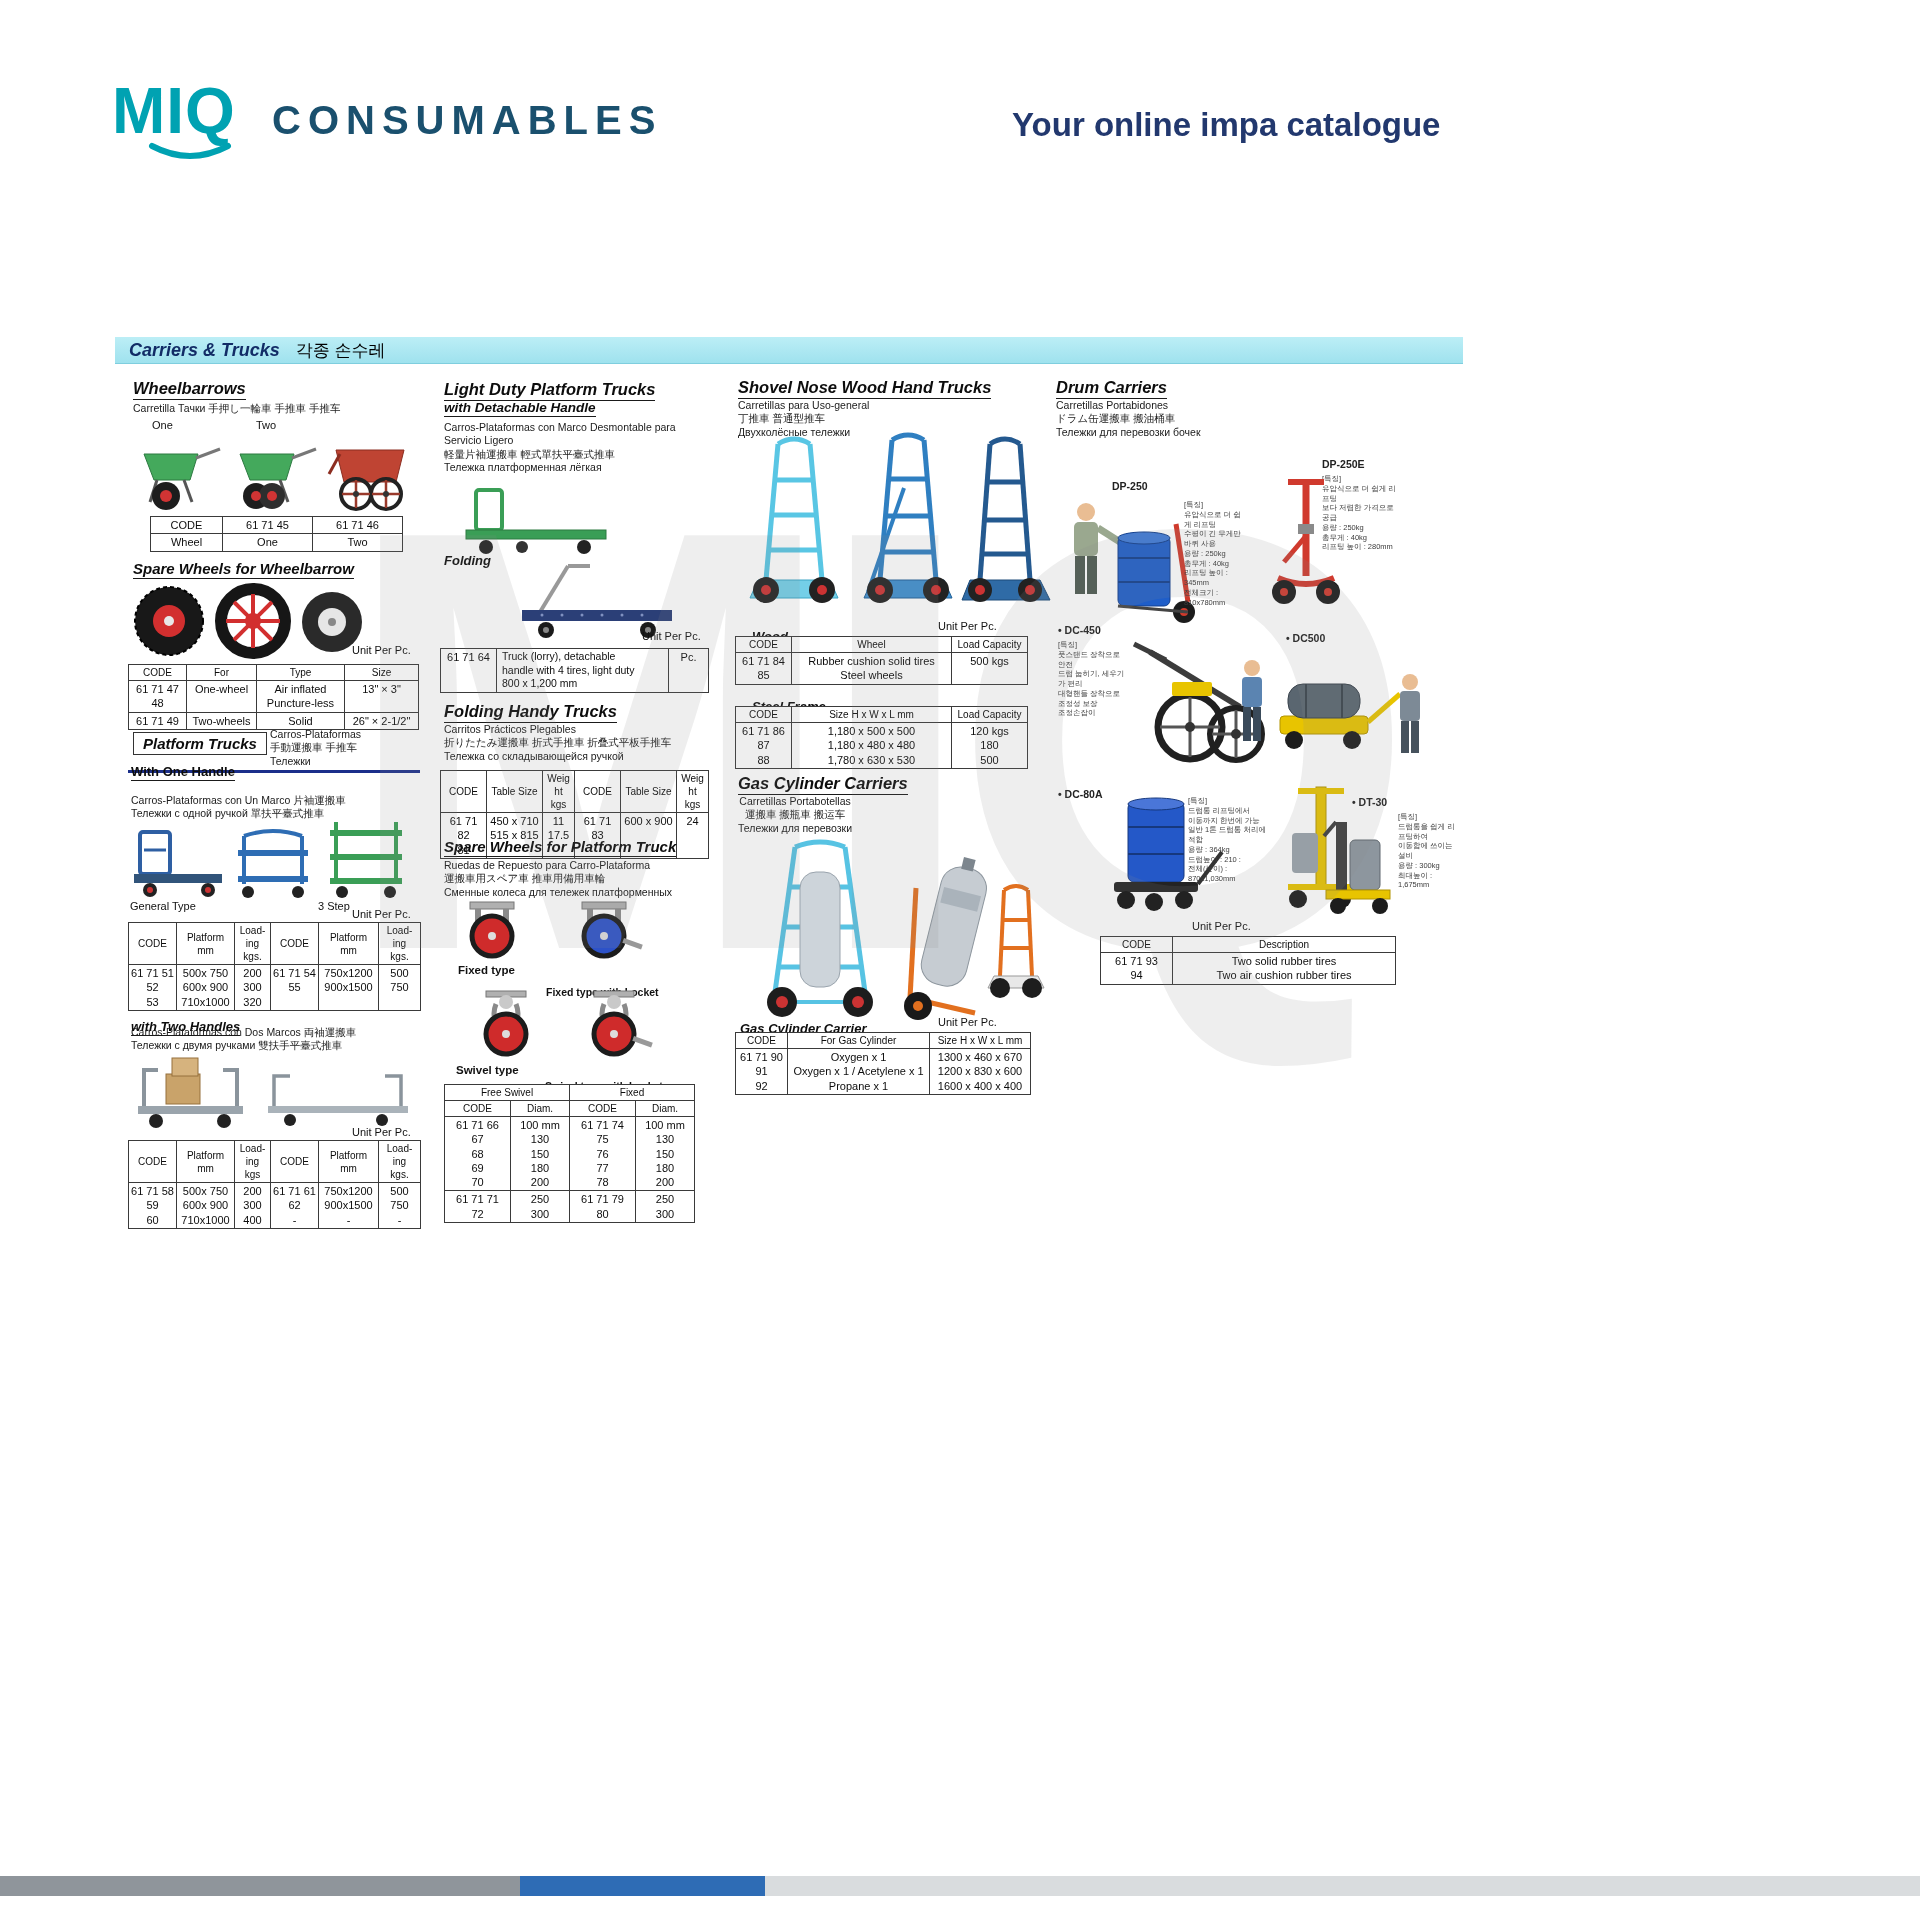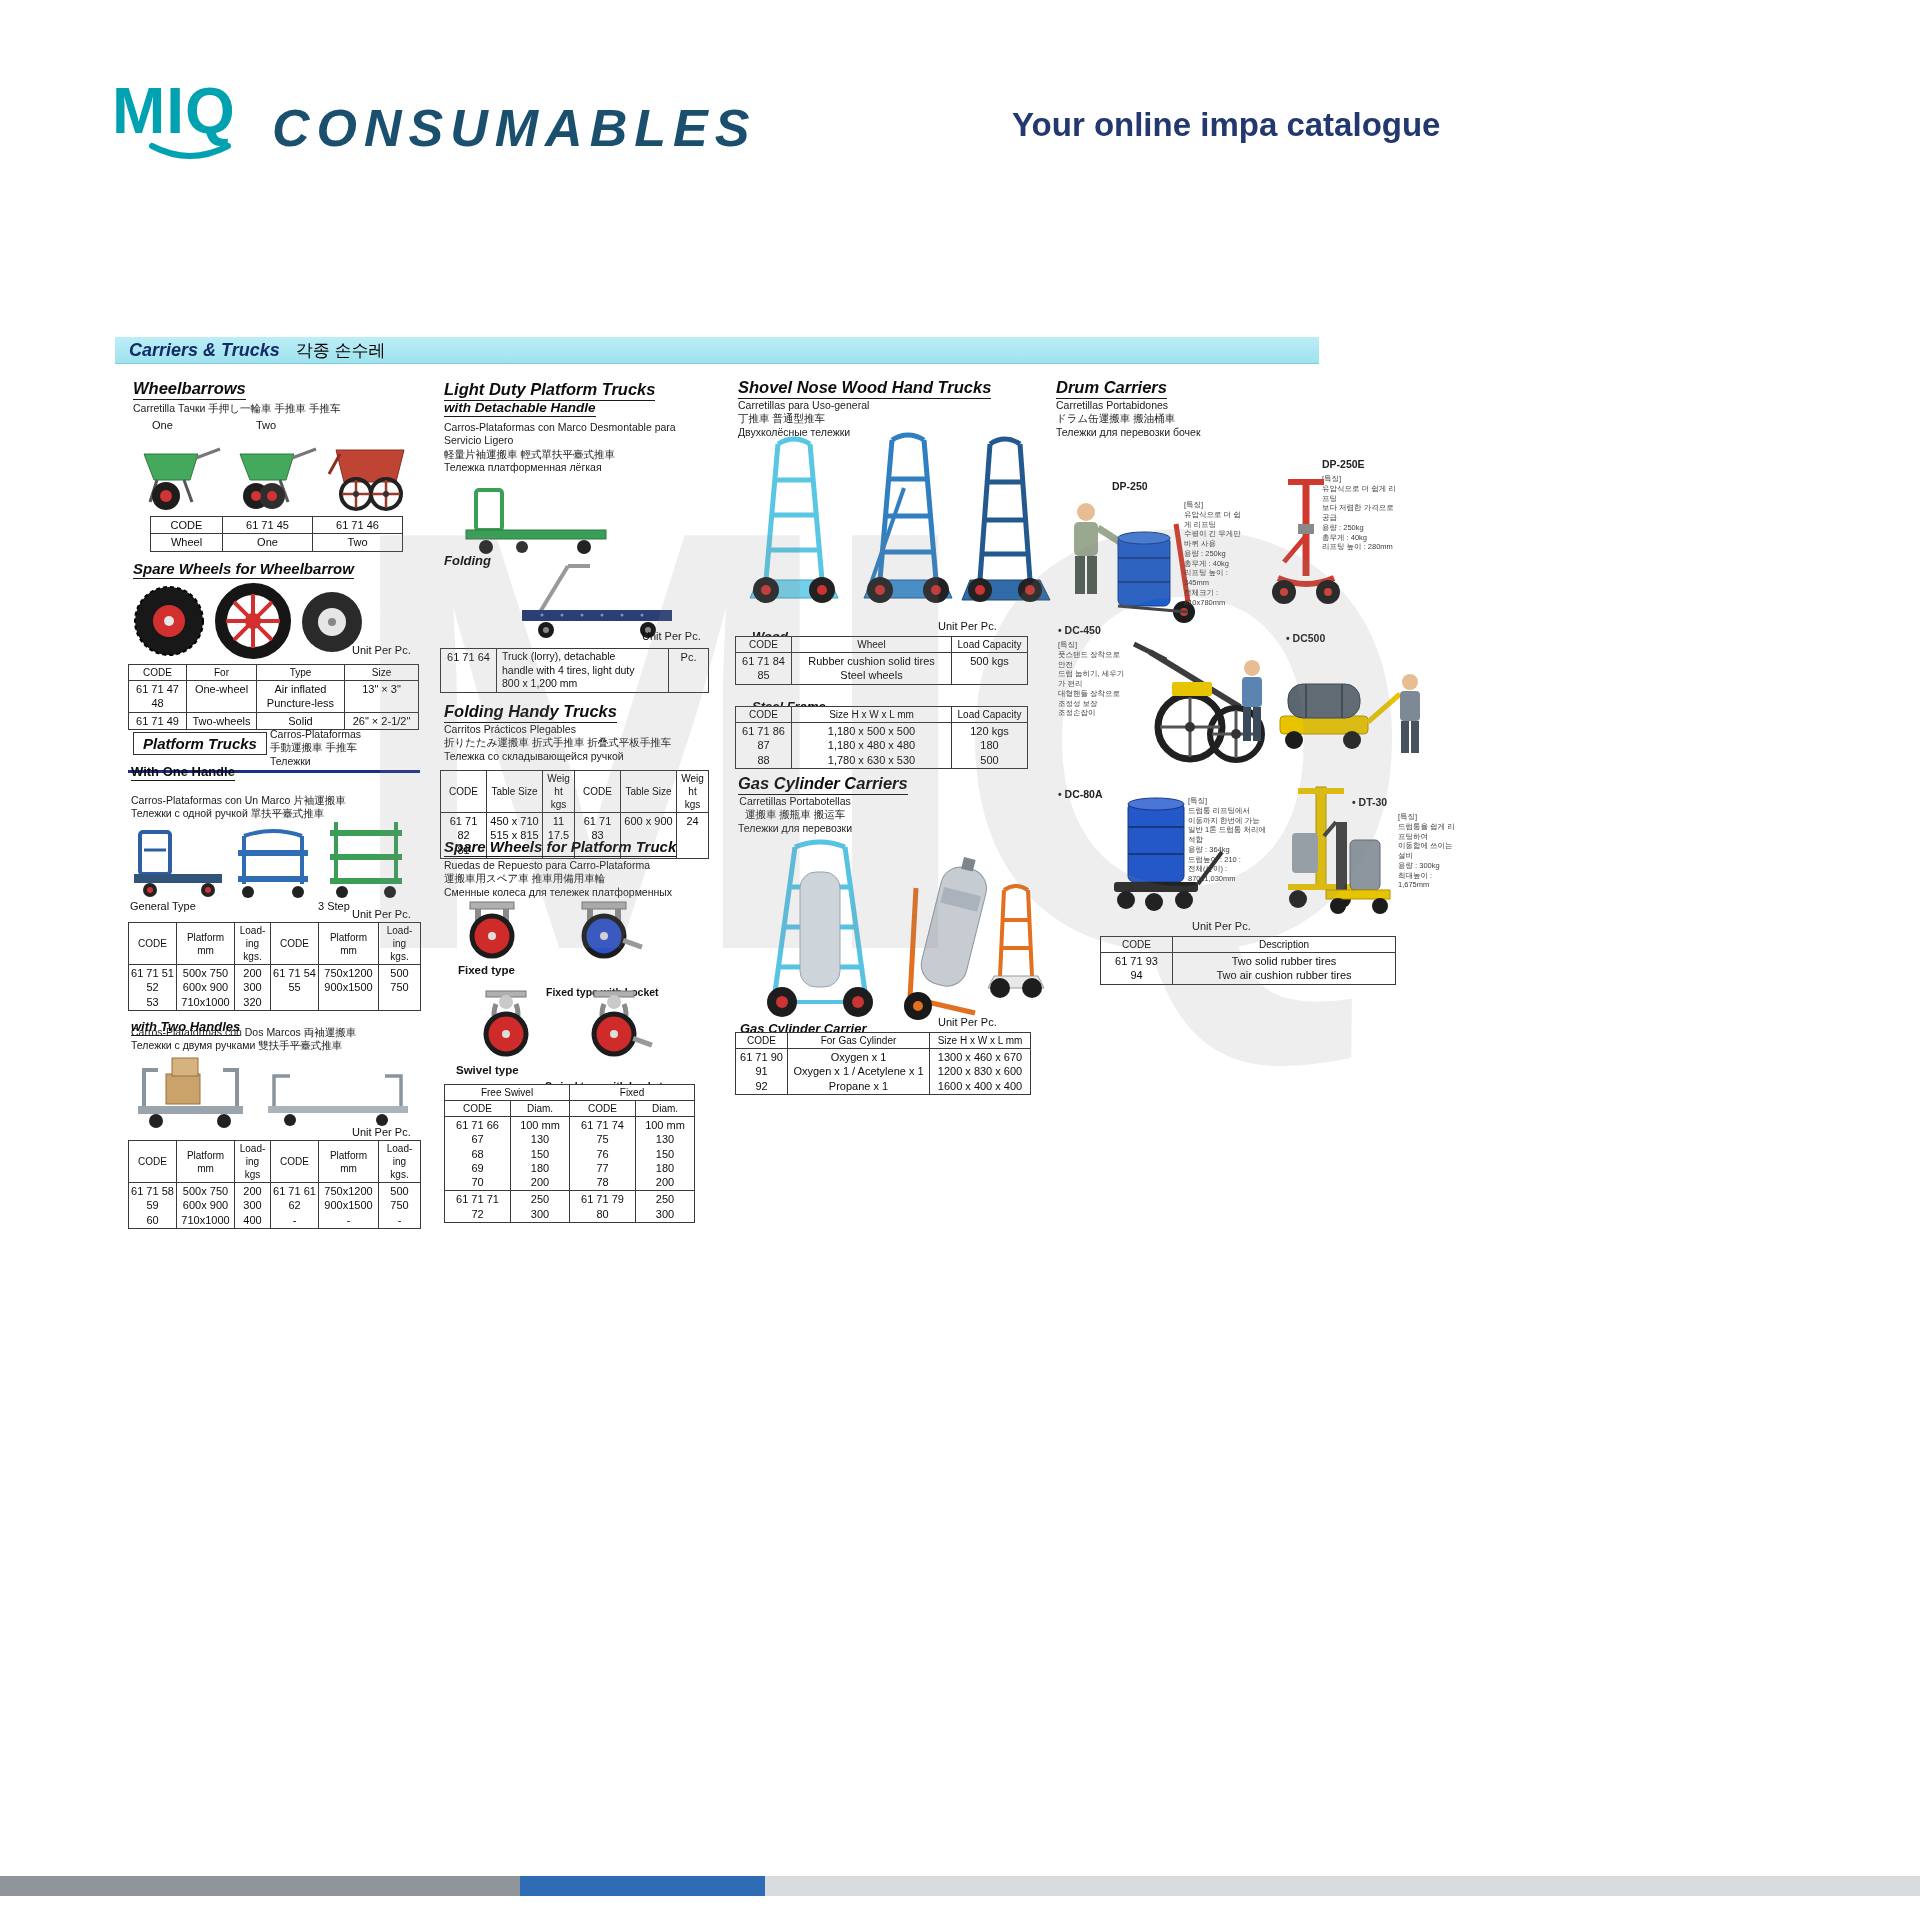--- a/index.html
+++ b/index.html
@@ -12,21 +12,21 @@
   .t2 { font-weight:bold; font-size:13px; color:#0d0d0d; border-bottom:1px solid #1a1a1a; padding-bottom:1px; display:inline-block; }
   .t2.it { font-style:italic;margin-top:11px; }
   .small { font-size:10.5px; color:#1a1a1a; line-height:1.28; }
   .lbl { font-size:11px; color:#111; }
   .blbl { font-size:11.5px; font-weight:bold; color:#111; }
   .blbl.sm { font-size:10.5px;margin-top:16px; }
   .unit { font-size:11px; color:#111; }
   .mlabel { font-size:10.5px; font-weight:bold; color:#222; }
   .spec { font-size:7.5px; color:#3c3c3c; line-height:1.3; }
   .logo-text { font-size:64px; font-weight:800; color:#00a2b2; letter-spacing:1px; }
-  .brand-name { font-size:52px; font-weight:bold; color:#1a506e; letter-spacing:7px;font-style:italic; }
+  .brand-name { font-size:40px; font-weight:bold; color:#1a506e; letter-spacing:7px; }
   .tagline { font-size:33px; font-weight:bold; color:#22386e; }
   .band { background:linear-gradient(180deg,#bceef6,#9fe2ee); display:flex; align-items:center; border-bottom:1px solid #7fcede; }
   .band-title { font-size:18px; font-style:italic; font-weight:bold; color:#122c66; padding-left:14px; }
   .band-ko { font-size:17px; color:#000; margin-left:16px; }
   .watermark { font-size:600px; font-weight:800; color:#8a8a8a; opacity:0.14; letter-spacing:-28px; line-height:0.9; z-index:6; pointer-events:none; }
   table.cat { border-collapse:collapse; table-layout:fixed; font-size:11px; color:#0d0d0d; background:#fff; }
   table.cat th, table.cat td { border:1px solid #3a3a3a; padding:1px 2px; text-align:center; vertical-align:top; font-weight:normal; line-height:1.3; word-wrap:break-word; }
   table.cat thead th { vertical-align:middle; font-size:10px; }
   table.lt tbody td:nth-child(2) { text-align:left; padding-left:5px; font-size:10.5px; }
   .rule { background:#1b2f8a; }
@@ -37,21 +37,21 @@
 
 <div class="page">
 
   <div class="abs logo-text" style="left:112px; top:74px;">MIQ</div>
   <svg class="abs" style="left:148px; top:142px;" width="84" height="20" viewBox="0 0 84 20">
     <path d="M4 4 Q42 24 80 4" fill="none" stroke="#00a2b2" stroke-width="6" stroke-linecap="round"></path>
   </svg>
   <div class="abs brand-name" style="left:272px; top:98px;">CONSUMABLES</div>
   <div class="abs tagline" style="left:1012px; top:106px;">Your online impa catalogue</div>
 
-  <div class="abs band" style="left:115px; top:337px; width:1204px; height:27px;">
+  <div class="abs band" style="left:115px; top:337px; width:1348px; height:27px;">
     <span class="band-title">Carriers &amp; Trucks</span>
     <span class="band-ko">각종 손수레</span>
   </div>
 
   <div class="abs watermark" style="left:340px; top:470px;">MIQ</div>
 
   <div class="abs t1" style="left:133px; top:379px;">Wheelbarrows</div>
   <div class="abs small" style="left:133px; top:402px;">Carretilla Тачки 手押し一輪車 手推車 手推车</div>
   <div class="abs lbl" style="left:152px; top:419px;">One</div>
   <div class="abs lbl" style="left:256px; top:419px;">Two</div>

